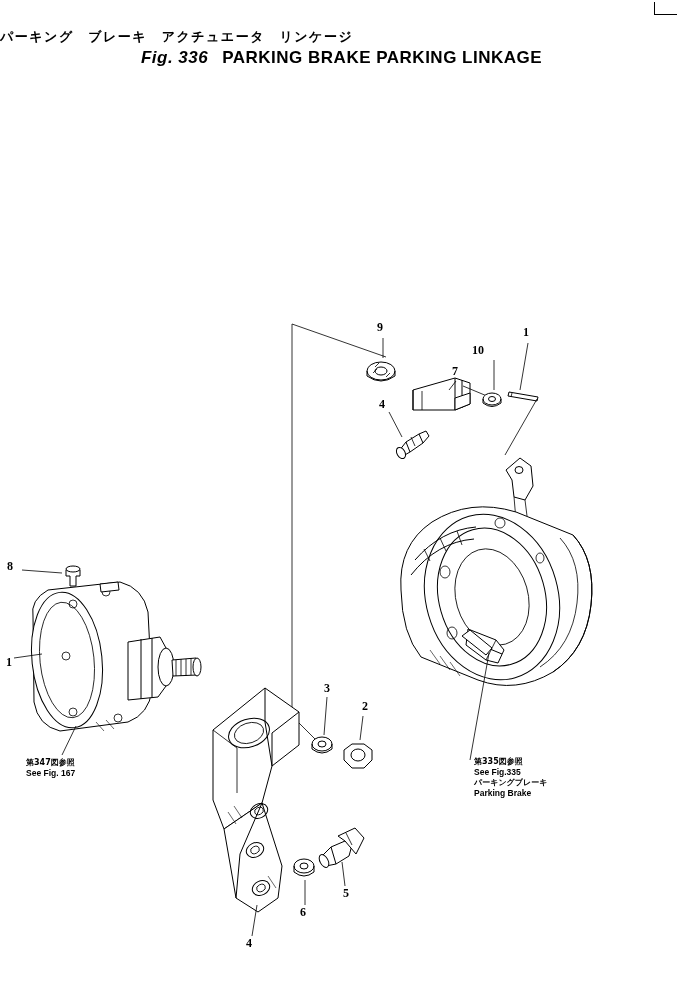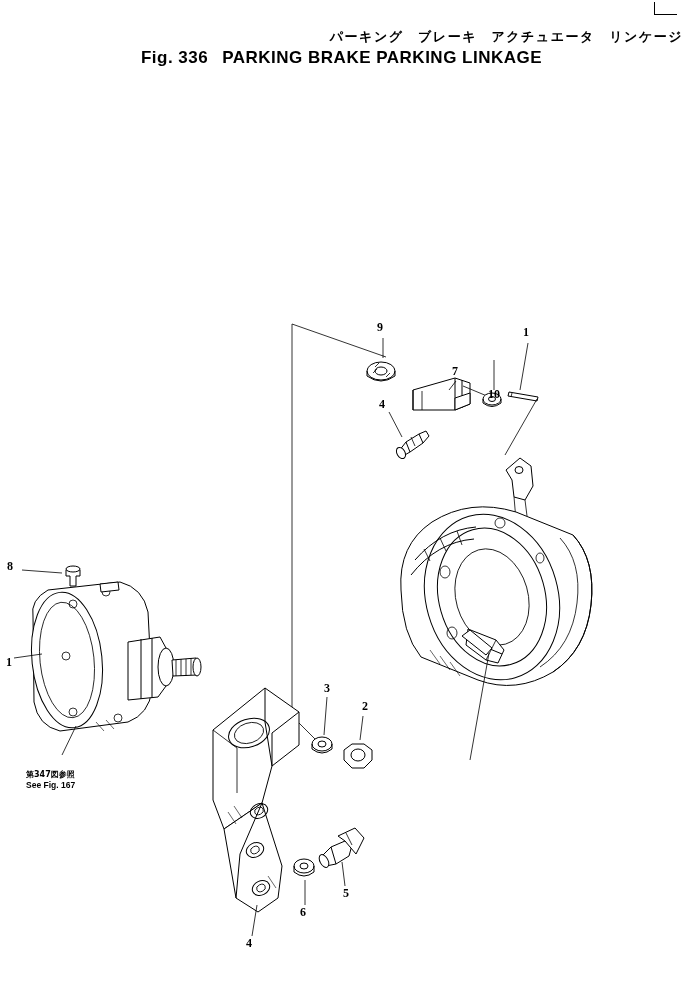--- a/index.html
+++ b/index.html
@@ -3,42 +3,42 @@
 <meta charset="utf-8">
 <style>
   html,body{margin:0;padding:0;background:#ffffff;}
   body{
     width:683px;height:1002px;position:relative;overflow:hidden;
     font-family:"Liberation Sans", sans-serif;color:#000;
   }
   #sheet{position:absolute;inset:0;}
 
   .jp-title{
-    position:absolute;left:0;right:0;top:28px;text-align:right;
+    position:absolute;left:0;right:0;top:28px;text-align:left;
     font-size:13px;letter-spacing:1.5px;font-weight:700;
     font-family:"DejaVu Sans", sans-serif;
   }
   .en-title{
     position:absolute;left:0;right:0;top:48px;text-align:center;
     font-size:17px;font-weight:700;letter-spacing:0.5px;
   }
-  .en-title .figno{margin-right:14px;}
+  .en-title .figno{margin-right:14px;font-style:italic;}
 
   .corner-mark{
     position:absolute;right:6px;top:2px;width:22px;height:12px;
     border:1px solid #000;border-top:none;border-right:none;
   }
 
   .callout{
     position:absolute;font-size:12px;font-weight:700;
     font-family:"Liberation Serif", serif;
   }
 
   .refbox{position:absolute;font-size:8.5px;line-height:1.25;font-weight:700;}
-  .refbox .jp{font-family:"DejaVu Sans", sans-serif;font-size:8px;margin-top:12px;}
+  .refbox .jp{font-family:"DejaVu Sans", sans-serif;font-size:8px;}
 
   svg{position:absolute;left:0;top:0;width:683px;height:1002px;overflow:visible;}
   .ln{fill:none;stroke:#000;stroke-width:1;}
   .ln-thin{fill:none;stroke:#000;stroke-width:0.8;}
   .fillw{fill:#ffffff;stroke:#000;stroke-width:1;}
   .hatch{fill:none;stroke:#000;stroke-width:0.6;}
 </style>
 </head>
 <body>
 
@@ -258,23 +258,29 @@
 
   <div class="callout" style="left:6px;top:655px;">1</div>
   <div class="callout" style="left:362px;top:699px;">2</div>
   <div class="callout" style="left:324px;top:681px;">3</div>
   <div class="callout" style="left:246px;top:936px;">4</div>
   <div class="callout" style="left:343px;top:886px;">5</div>
   <div class="callout" style="left:300px;top:905px;">6</div>
   <div class="callout" style="left:452px;top:364px;">7</div>
   <div class="callout" style="left:7px;top:559px;">8</div>
   <div class="callout" style="left:377px;top:320px;">9</div>
-  <div class="callout" style="left:488px;top:343px;margin-top:44px;">10</div>
+  <div class="callout" style="left:472px;top:343px;">10</div>
   <div class="callout" style="left:523px;top:325px;">1</div>
   <div class="callout" style="left:379px;top:397px;">4</div>
 
   <div class="refbox" style="left:26px;top:758px;">
     <div class="jp">第347図参照</div>
     <div>See  Fig. 167</div>
   </div>
 
+  <div class="refbox" style="left:474px;top:757px;">
+    <div class="jp">第335図参照</div>
+    <div>See  Fig.335</div>
+    <div class="jp">パーキングブレーキ</div>
+    <div>Parking Brake</div>
+  </div>
 
 </div>
 
 </body></html>

